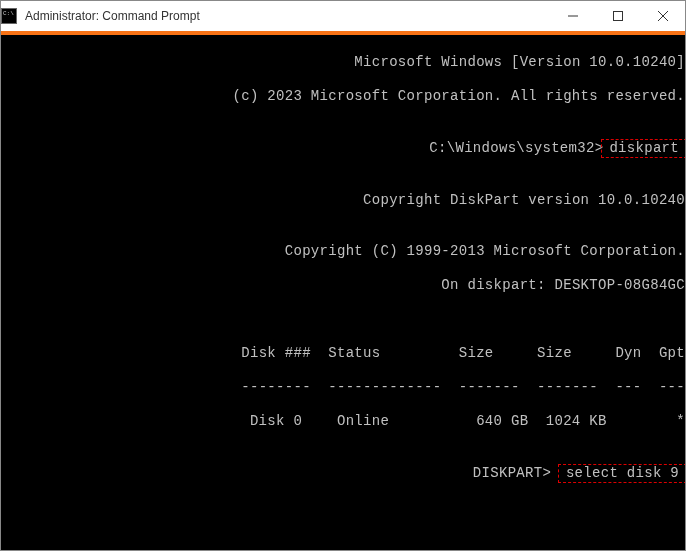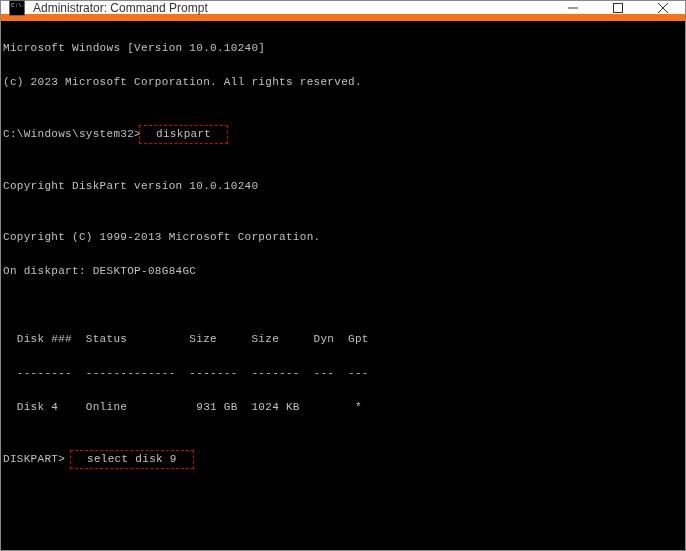--- a/index.html
+++ b/index.html
@@ -16,26 +16,25 @@
       overflow: hidden;
     }
     .window {
       width: 686px;
       height: 551px;
       border: 1px solid #888;
       display: flex;
       flex-direction: column;
     }
     .titlebar {
-      height: 20px;
+      height: 34px;
       background: #fff;
       display: flex;
       align-items: center;
-      padding-left: 8px;
-      border-bottom: 7px solid #f97316;
+      border-bottom: 4px solid #f97316;
     }
     .titlebar-icon {
       width: 16px;
       height: 16px;
       background: #000;
       border: 1px solid #666;
       margin-right: 8px;
       position: relative;
     }
     .titlebar-icon::after {
@@ -72,30 +71,31 @@
       stroke-width: 1;
     }
     .terminal {
       flex: 1;
       background: #000;
       color: #c0c0c0;
       padding: 2px 0 2px 2px;
       white-space: pre;
       line-height: 17px;
       font-family: 'Consolas', 'Courier New', monospace;
-      font-size: 11px;
+      font-size: 14px;
       letter-spacing: 0.3px;
       overflow: hidden;
+      text-align: right;
     }
     .line {
       display: block;
     }
     .highlight {
       border: 1.5px dashed #d00;
-      padding: 0 16px;
+      padding: 0 7px;
       margin: 0 -2px;
       display: inline-block;
     }
   </style>
 </head>
 <body>
 
 <div class="window">
   <div class="titlebar">
     <div class="titlebar-icon"></div>
@@ -126,21 +126,21 @@
 <span class="line"><span>C:\Windows\system32&gt;</span><span class="highlight">diskpart</span></span>
 <span class="line"></span>
 <span class="line">Copyright DiskPart version 10.0.10240</span>
 <span class="line"></span>
 <span class="line">Copyright (C) 1999-2013 Microsoft Corporation.</span>
 <span class="line">On diskpart: DESKTOP-08G84GC</span>
 <span class="line"></span>
 <span class="line"></span>
 <span class="line">  Disk ###  Status         Size     Size     Dyn  Gpt</span>
 <span class="line">  --------  -------------  -------  -------  ---  ---</span>
-<span class="line">  Disk 4    Online          931 GB  1024 KB        *</span>
+<span class="line">  Disk 0    Online          640 GB  1024 KB        *</span>
 <span class="line"></span>
 <span class="line"><span>DISKPART&gt; </span><span class="highlight">select disk 9</span></span>
 <span class="line"></span>
 
 <span class="line"></span>
 
 <span class="line"></span>
 
 <span class="line"></span>
 

